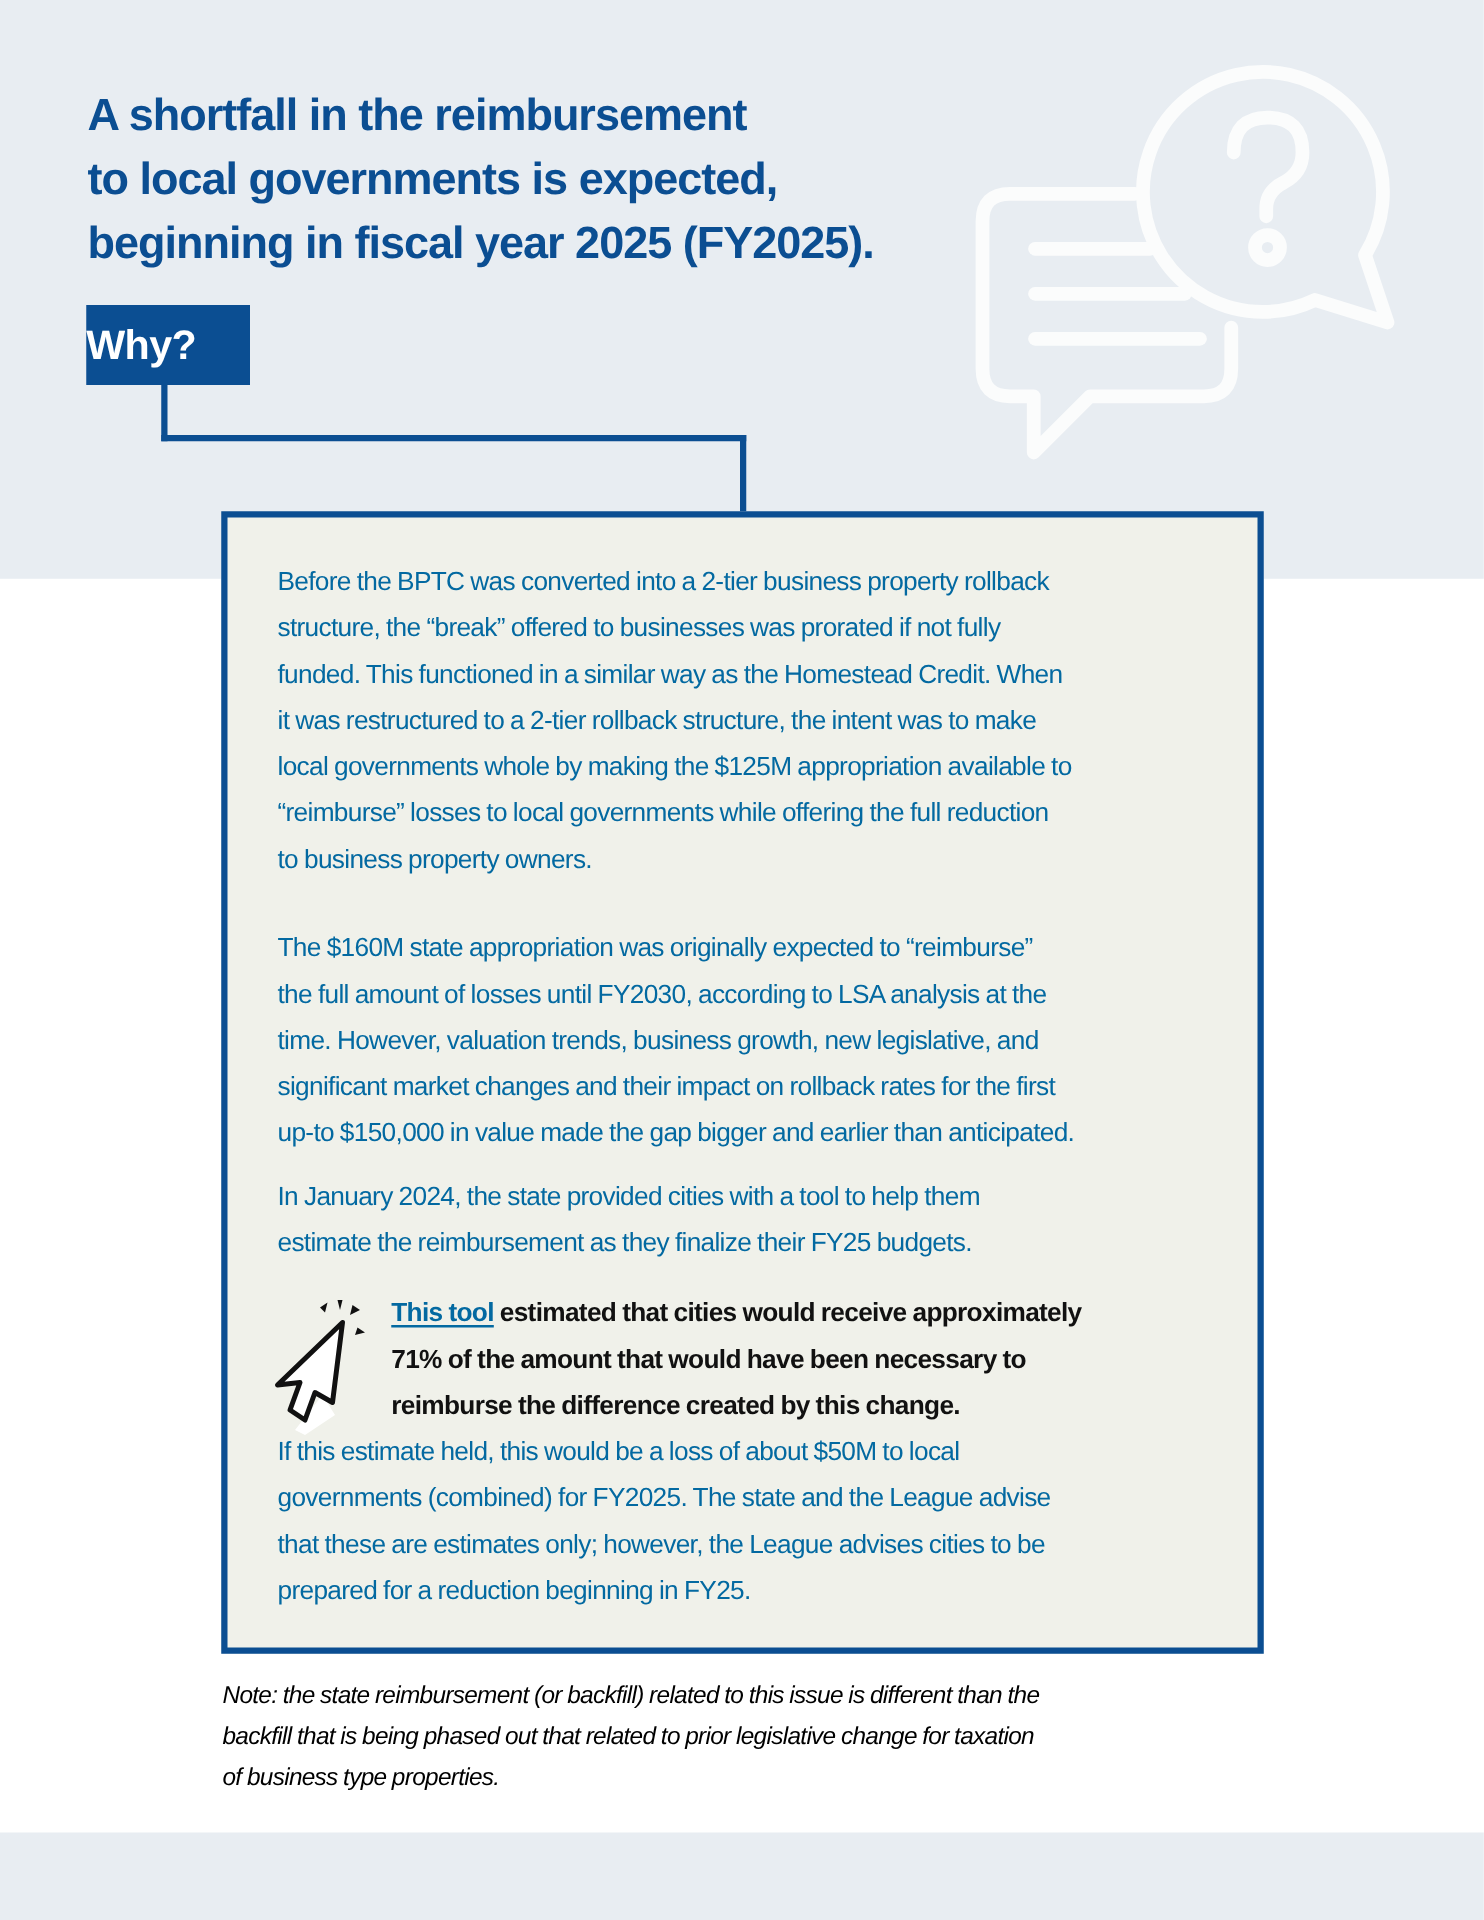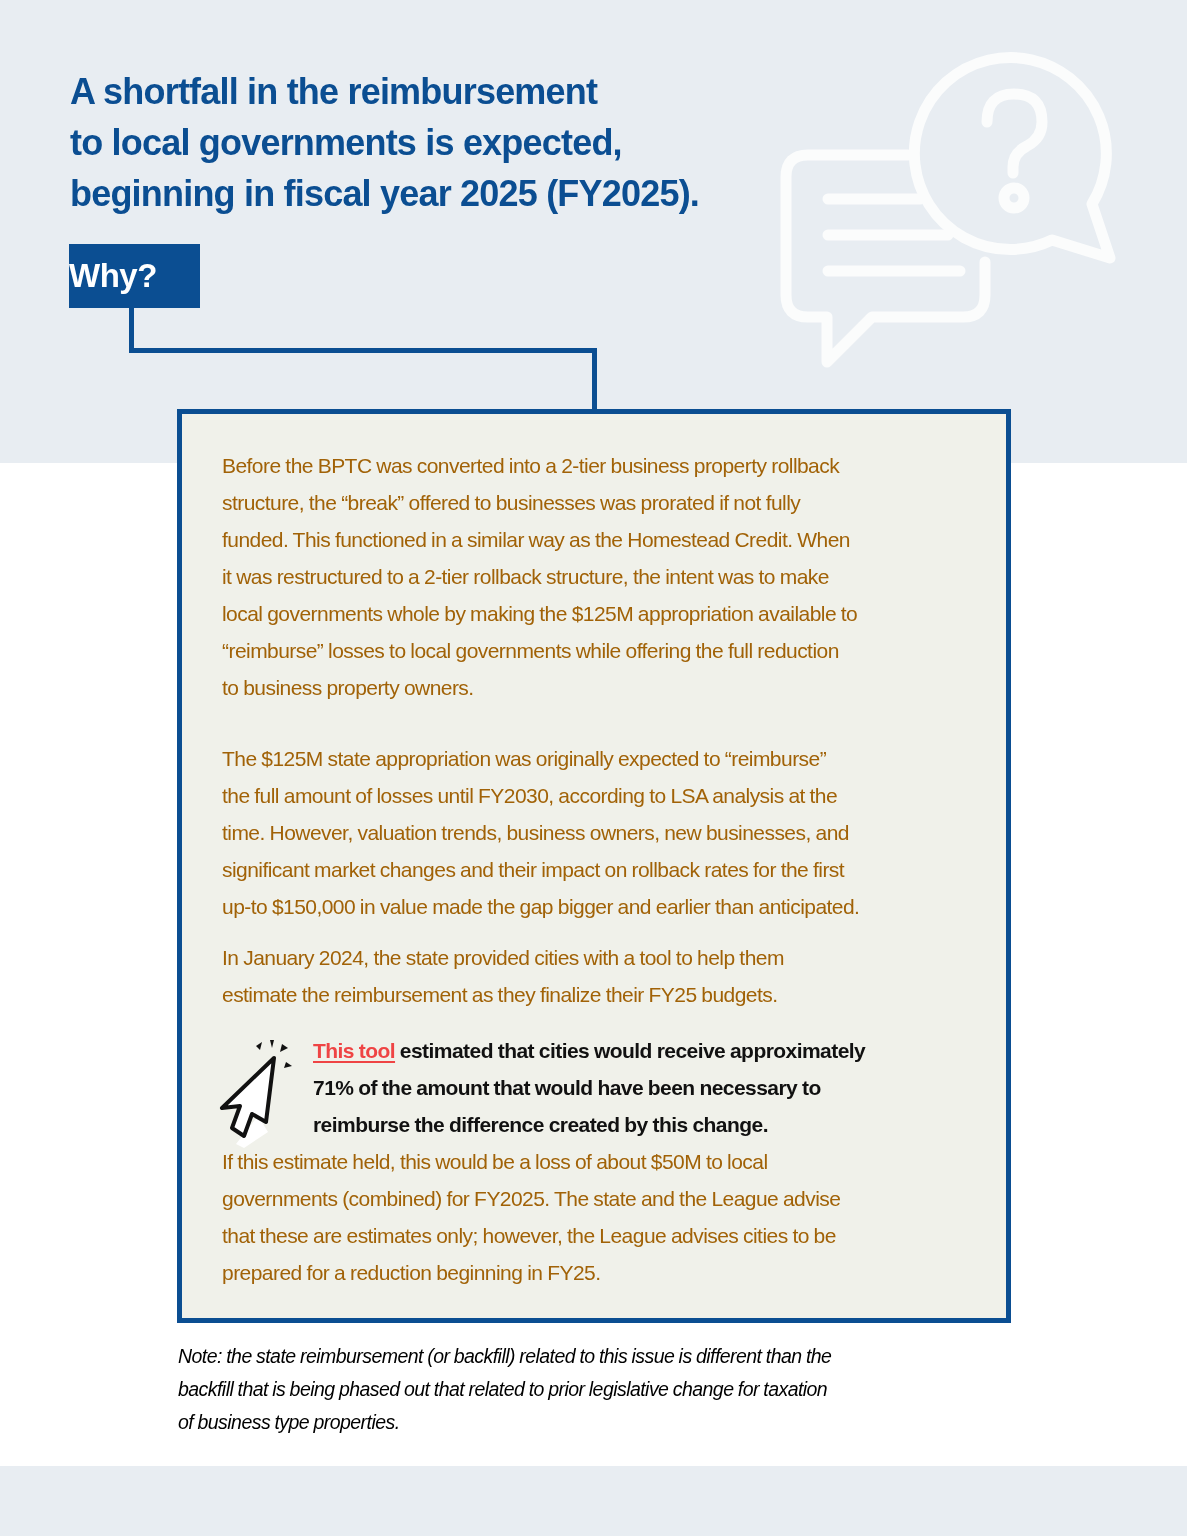--- a/index.html
+++ b/index.html
@@ -53,21 +53,21 @@
     }
     .content-box {
       position: absolute; left: 177px; top: 409px; width: 834px; height: 914px;
       box-sizing: border-box;
       border: 5px solid #0b4e92;
       background: #f0f1ea;
     }
     .para {
       position: absolute; left: 222px; width: 760px;
       margin: 0;
-      color: #a16207;
+      color: #0369a1;
       font-size: 21px;
       line-height: 37px;
       letter-spacing: -0.55px;
       word-spacing: -0.5px;
     }
     .para span { display: block; white-space: nowrap; }
     .p1 { top: 447px; }
     .p2 { top: 740px; }
     .p3 { top: 939px; }
     .p4 { top: 1143px; }
@@ -76,21 +76,21 @@
       margin: 0;
       color: #111111;
       font-weight: bold;
       font-size: 21px;
       line-height: 37px;
       letter-spacing: -0.55px;
       word-spacing: -0.5px;
     }
     .callout span.line { display: block; white-space: nowrap; }
     .callout .tool-link {
-      text-decoration: underline; text-underline-offset: 3px; color: #ef4444;
+      text-decoration: underline; text-underline-offset: 3px; color: #0369a1;
       cursor: pointer;
     }
     .cursor-icon {
       position: absolute; left: 218px; top: 1036px; width: 82px; height: 112px;
     }
     .note {
       position: absolute; left: 178px; top: 1340px; width: 820px;
       margin: 0;
       color: #000000;
       font-style: italic;
@@ -139,23 +139,23 @@
   <span>Before the BPTC was converted into a 2-tier business property rollback</span>
   <span>structure, the “break” offered to businesses was prorated if not fully</span>
   <span>funded. This functioned in a similar way as the Homestead Credit. When</span>
   <span>it was restructured to a 2-tier rollback structure, the intent was to make</span>
   <span>local governments whole by making the $125M appropriation available to</span>
   <span>“reimburse” losses to local governments while offering the full reduction</span>
   <span>to business property owners.</span>
 </p>
 
 <p class="para p2">
-  <span>The $125M state appropriation was originally expected to “reimburse”</span>
+  <span>The $160M state appropriation was originally expected to “reimburse”</span>
   <span>the full amount of losses until FY2030, according to LSA analysis at the</span>
-  <span>time. However, valuation trends, business owners, new businesses, and</span>
+  <span>time. However, valuation trends, business growth, new legislative, and</span>
   <span>significant market changes and their impact on rollback rates for the first</span>
   <span>up-to $150,000 in value made the gap bigger and earlier than anticipated.</span>
 </p>
 
 <p class="para p3">
   <span>In January 2024, the state provided cities with a tool to help them</span>
   <span>estimate the reimbursement as they finalize their FY25 budgets.</span>
 </p>
 
 <svg class="cursor-icon" viewBox="0 0 82 112">

